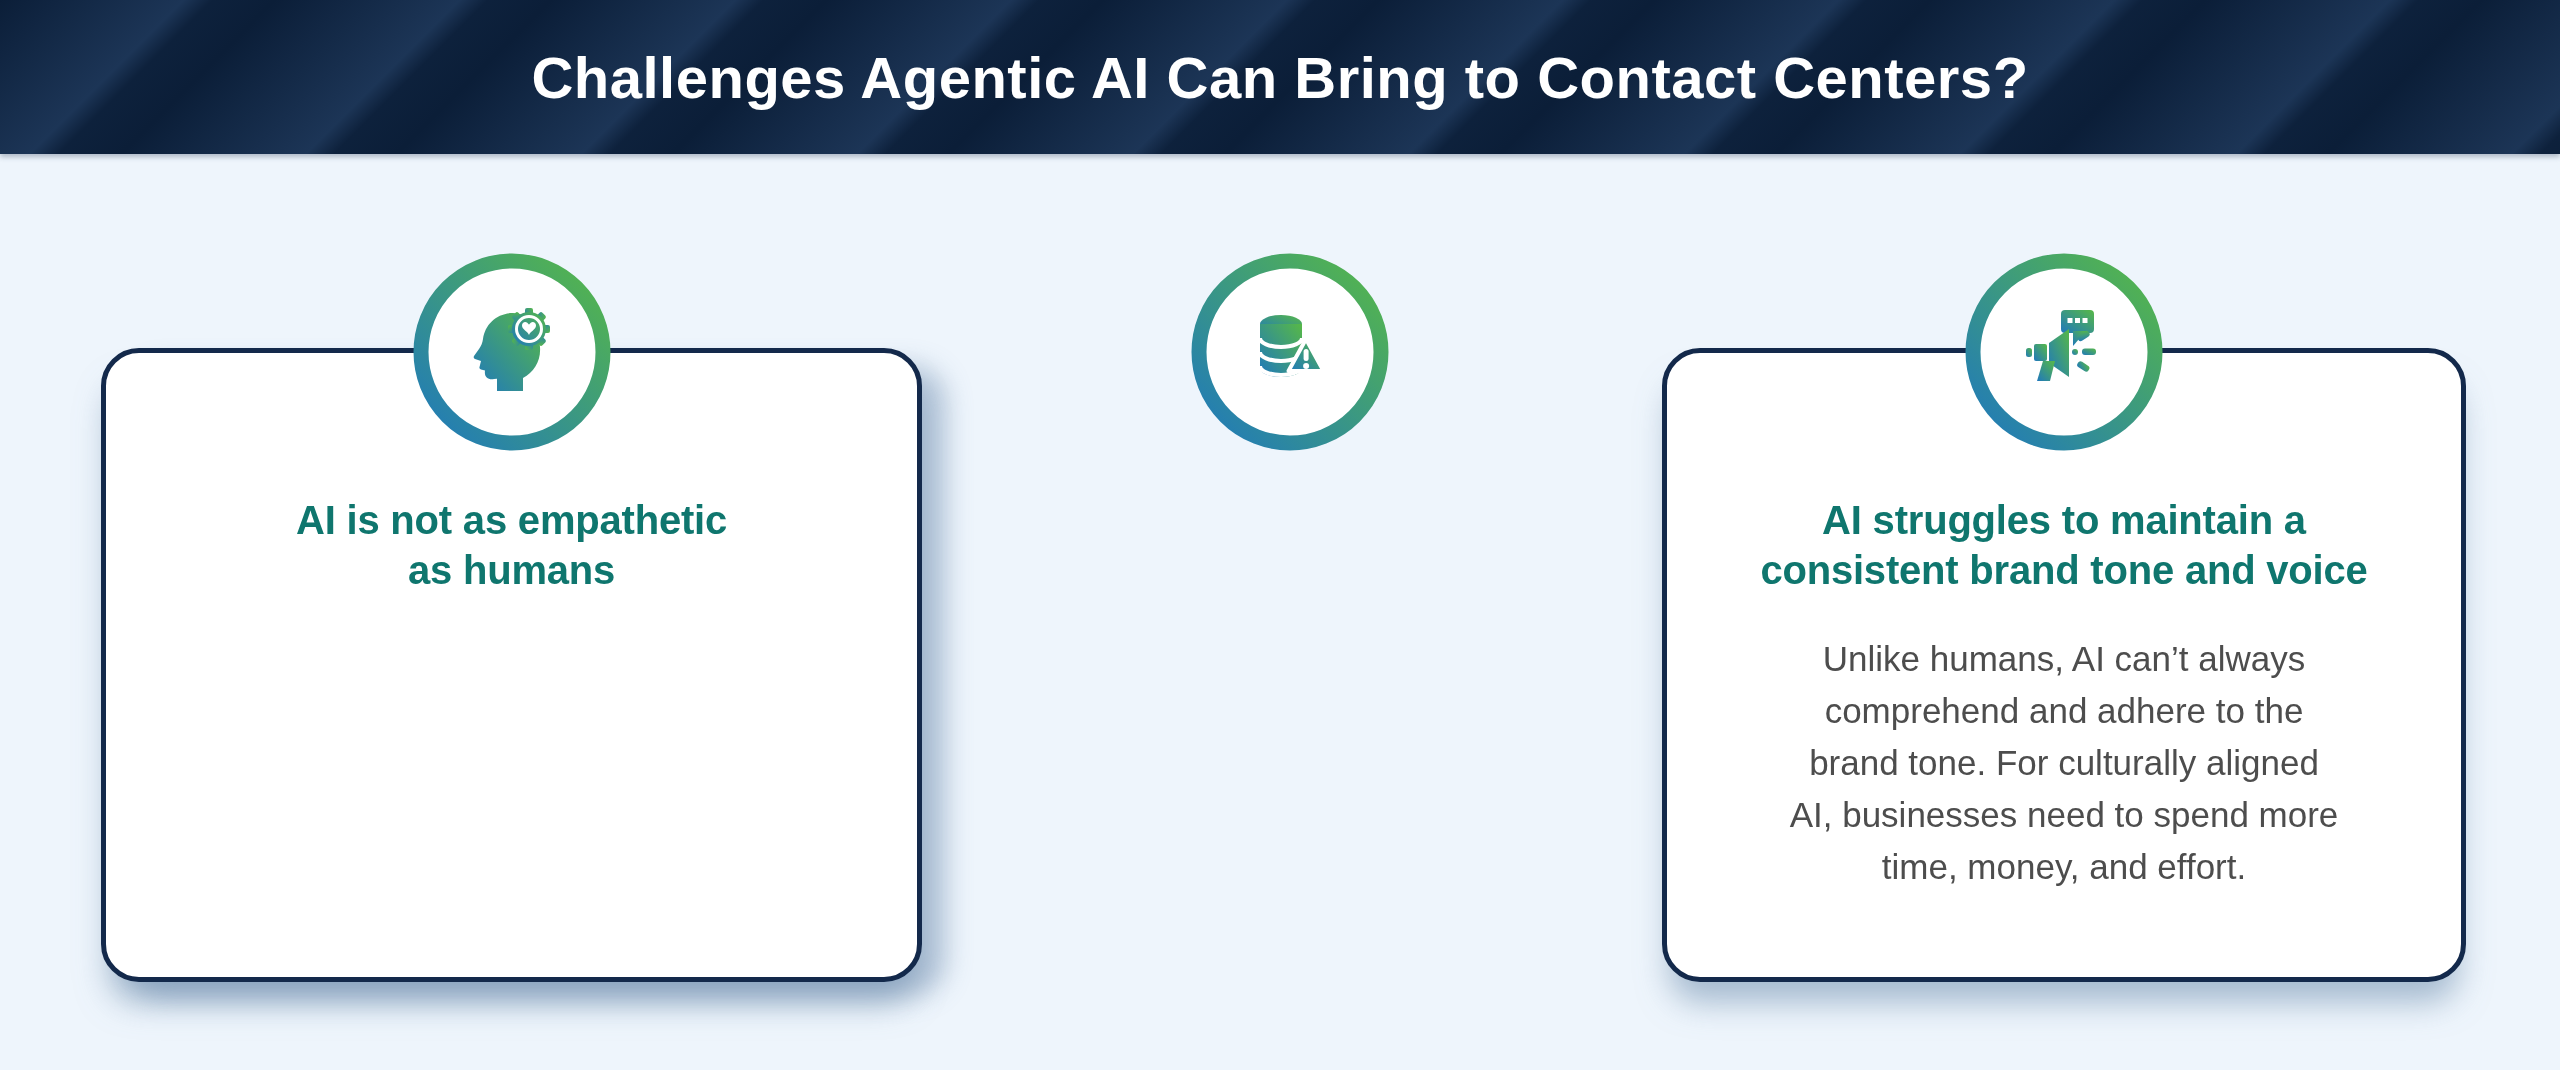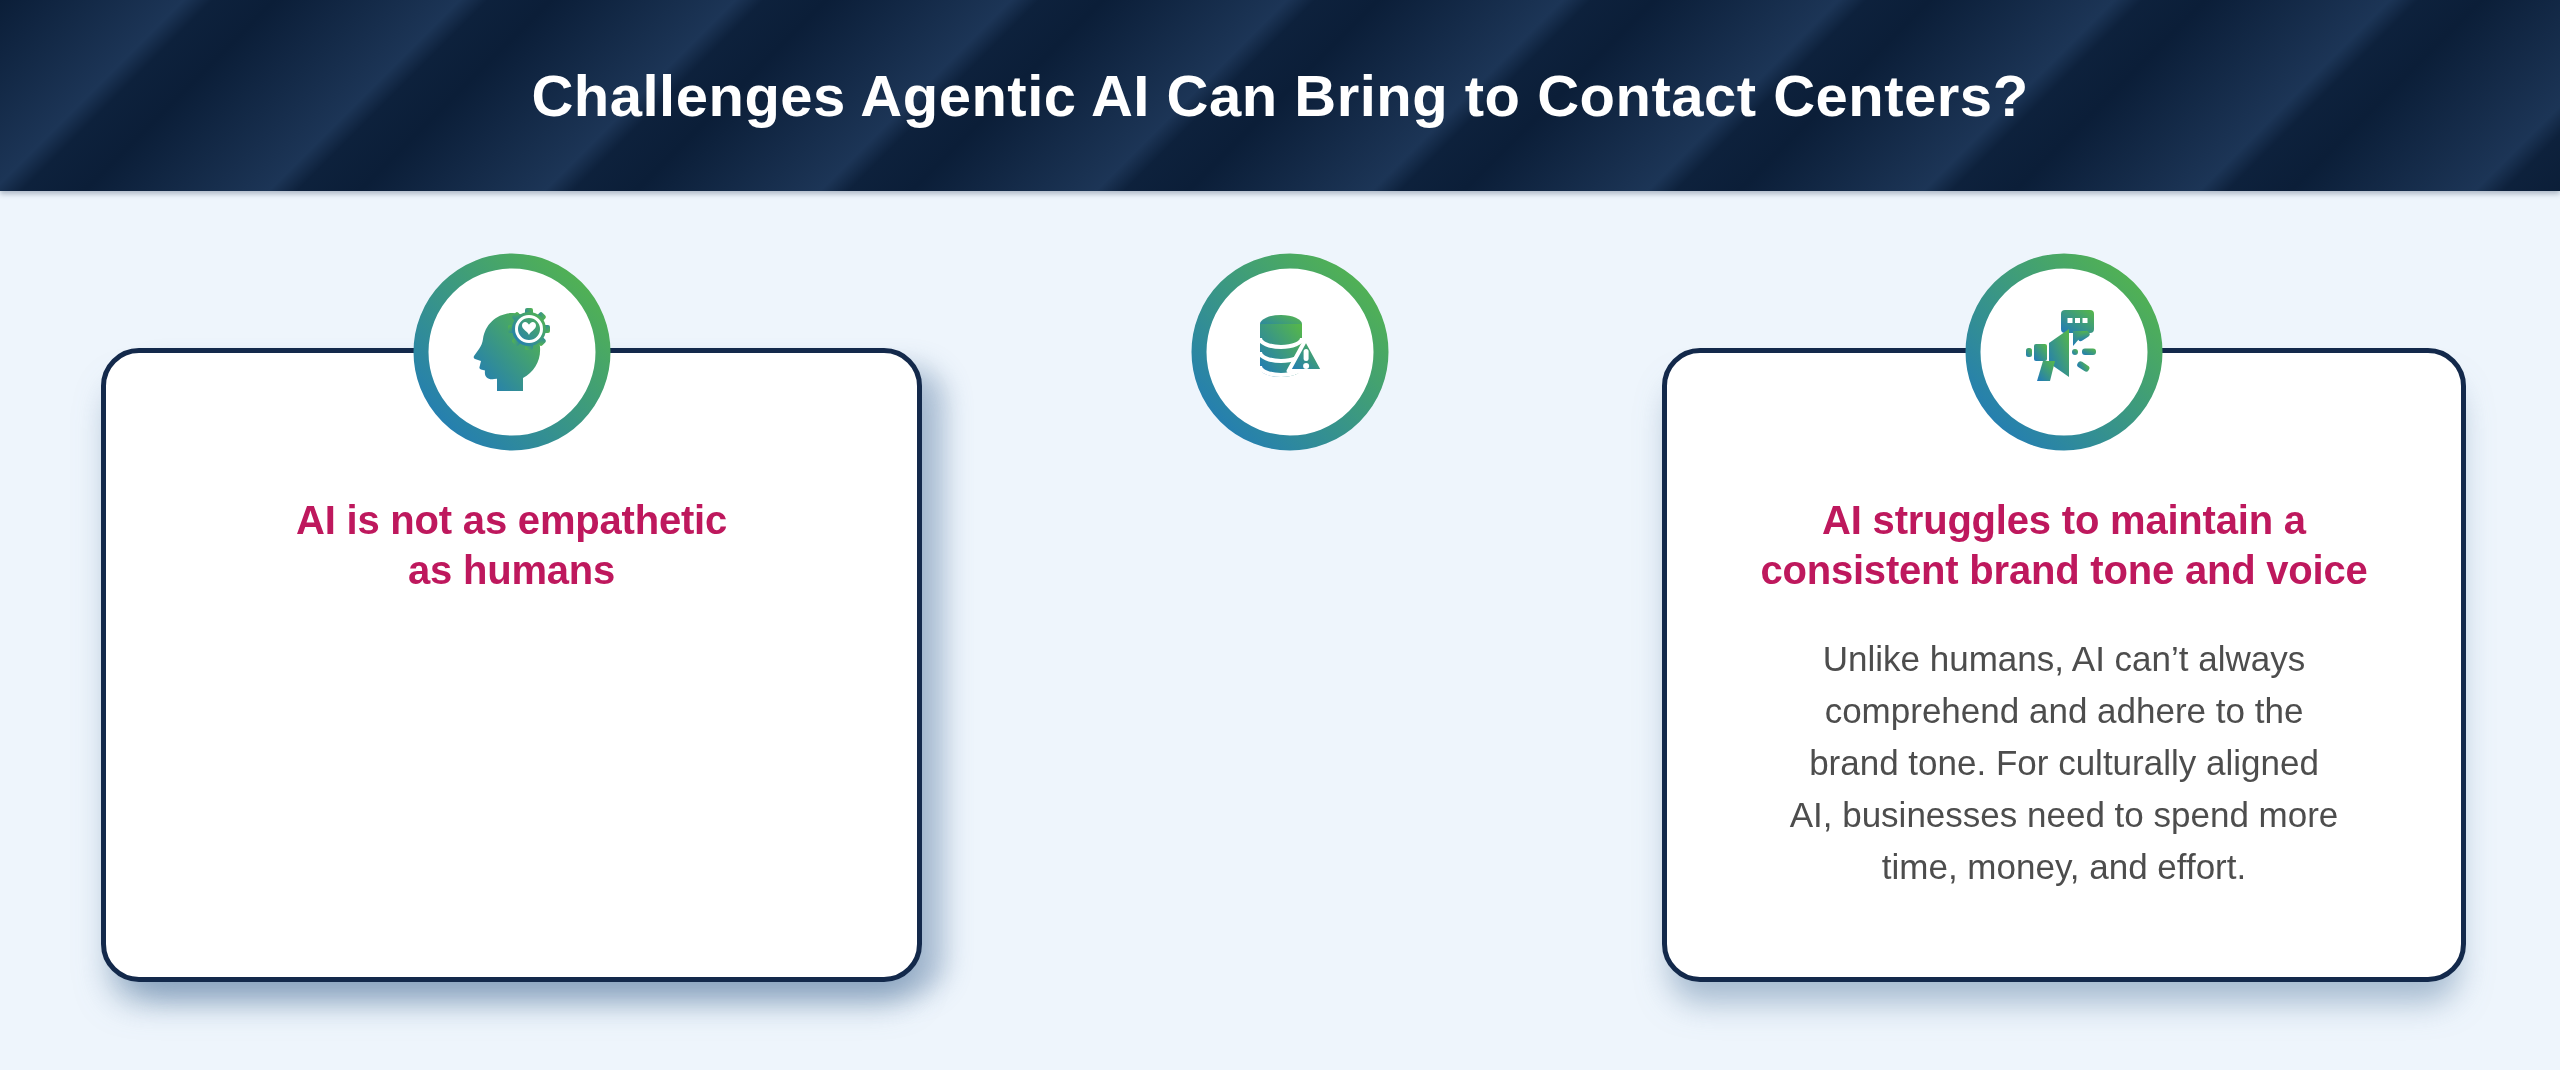--- a/index.html
+++ b/index.html
@@ -4,21 +4,21 @@
 <style>
   html,body { margin:0; padding:0; }
   .stage {
     position:relative; width:2560px; height:1070px;
     background:#eef5fc; overflow:hidden;
     font-family:"Liberation Sans", sans-serif;
   }
 
   
   .banner {
-    position:absolute; top:0; left:0; width:2560px; height:191px;
+    position:absolute; top:0; left:0; width:2560px; height:154px;
     background:
       repeating-linear-gradient(135deg,
         rgba(72,112,164,0.00) 0px,
         rgba(72,112,164,0.28) 130px,
         rgba(72,112,164,0.04) 150px,
         rgba(72,112,164,0.00) 195px),
       linear-gradient(#0b1e38,#0b1e38);
     display:flex; align-items:center; justify-content:center;
     box-shadow:0 3px 5px rgba(30,50,80,0.30);
     z-index:50;
@@ -37,21 +37,21 @@
     box-shadow: 26px 16px 26px -2px rgba(104,136,170,0.45),
                 0 28px 32px -8px rgba(104,136,170,0.55); }
   .card-2 { left:890px;  width:800px; z-index:20;
     box-shadow: 26px 16px 26px -2px rgba(104,136,170,0.45),
                 0 28px 32px -8px rgba(104,136,170,0.55); }
   .card-3 { left:1662px; width:804px; z-index:10;
     box-shadow: 0 28px 32px -8px rgba(104,136,170,0.55); }
 
   .card-title {
     margin:142px 24px 0; font-size:40px; line-height:50px; font-weight:700;
-    color:#be185d; white-space:pre-line; letter-spacing:-0.2px;
+    color:#0f766e; white-space:pre-line; letter-spacing:-0.2px;
   }
   .card-body {
     margin:38px 34px 0; font-size:35px; line-height:52px;
     color:#4d4d4d; white-space:pre-line;
   }
 
   
   .icon-circle {
     position:absolute; top:252px; width:200px; height:200px; z-index:40;
   }

